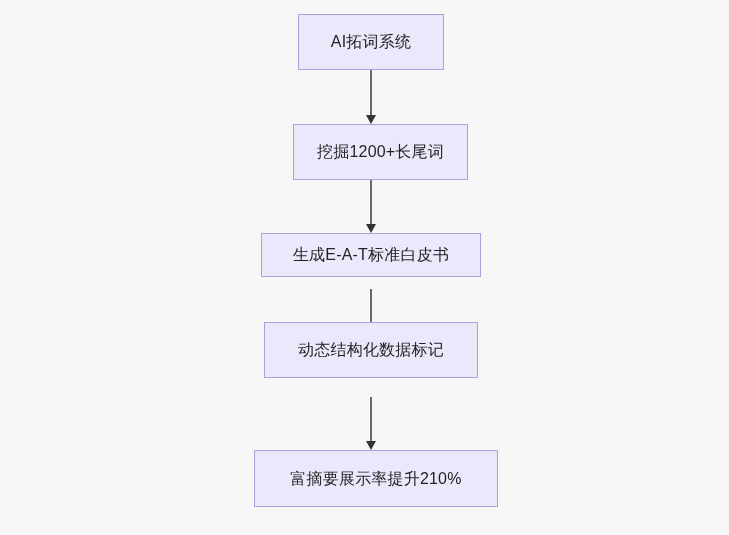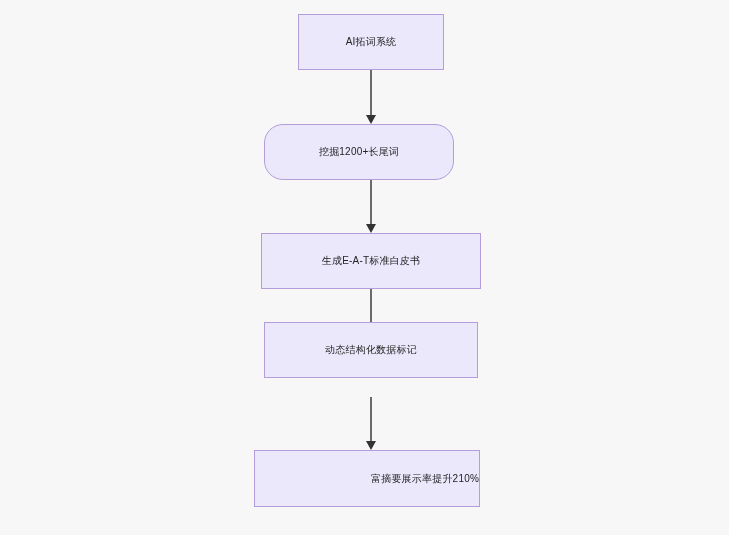--- a/index.html
+++ b/index.html
@@ -24,21 +24,21 @@
     position: absolute;
     box-sizing: border-box;
     background: #ece8fc;
     border: 1.4px solid #b39ddb;
     display: flex;
     align-items: center;
     justify-content: center;
     border-radius: 0px;
   }
   .node-label {
-    font-size: 10px;
+    font-size: 16px;
     line-height: 1.2;
     color: #232323;
     letter-spacing: 0.2px;
     white-space: nowrap;
     text-align: center;
     font-family: "Liberation Sans", "DejaVu Sans", sans-serif;
   }
   .edge {
     position: absolute;
     pointer-events: none;
@@ -84,29 +84,29 @@
 
   <div class="edge" style="left:361px; top:397px; width:20px; height:53px;">
     <div class="edge-line" style="height:44px;"></div>
     <div class="edge-head" style="top:44px;"></div>
   </div>
 
   <div class="node" style="left:298px; top:14px; width:146px; height:56px;">
     <span class="node-label">AI拓词系统</span>
   </div>
 
-  <div class="node" style="left:264px; top:124px; width:190px; height:56px;border-radius:19px;">
+  <div class="node" style="left:293px; top:124px; width:175px; height:56px;">
     <span class="node-label">挖掘1200+长尾词</span>
   </div>
 
-  <div class="node" style="left:261px; top:233px; width:220px; height:56px;">
+  <div class="node" style="left:261px; top:233px; width:220px; height:44px;">
     <span class="node-label">生成E-A-T标准白皮书</span>
   </div>
 
   <div class="node" style="left:264px; top:322px; width:214px; height:56px;">
     <span class="node-label">动态结构化数据标记</span>
   </div>
 
-  <div class="node" style="left:254px; top:450px; width:226px; height:57px;justify-content:flex-end;">
+  <div class="node" style="left:254px; top:450px; width:244px; height:57px;">
     <span class="node-label">富摘要展示率提升210%</span>
   </div>
 
 </div>
 
 </body></html>

